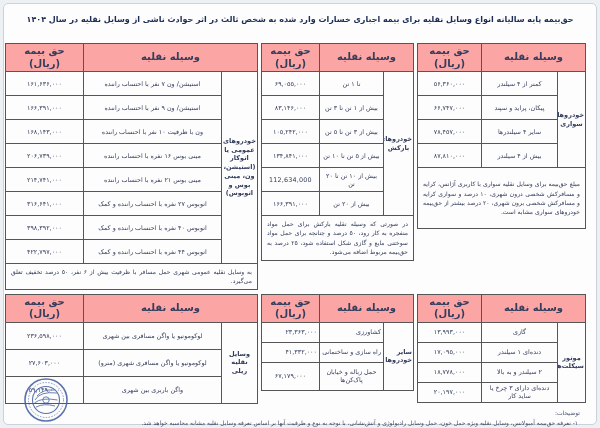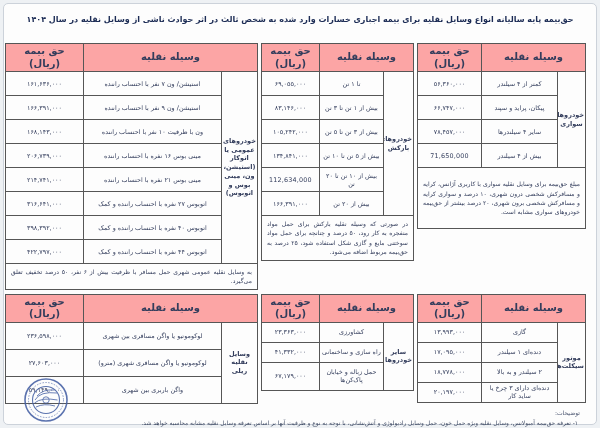--- a/index.html
+++ b/index.html
@@ -16,21 +16,21 @@
   td, th { border:1px solid #565656; text-align:center; vertical-align:middle;
            font-size:6.4px; line-height:1.25; padding:1px 2px; overflow:hidden; }
   th { background:#fca5a5; font-weight:bold; font-size:10px; height:15px; }
   td.num { font-size:6.4px; letter-spacing:.2px; }
   td.glabel { font-weight:bold; font-size:6.5px; line-height:1.35; padding:1px; }
   td.note-cell { font-size:6.1px; text-align:justify; text-align-last:right;
                  line-height:1.55; padding:3px 5px; vertical-align:middle; }
   .t-top { height:186px; }  .t-top tr.r td { height:24px; }
   .t-bot { height:97px; }
   .t-rail tr.r td { height:27px;text-align:center; }
-  .t-other tr.r td { height:20px; }
+  .t-other tr.r td { height:20px;text-align:right; }
   .t-moto tr.r td { height:20px;text-align:center; }
   .w-sedan { width:168px; } .w-truck { width:152px; } .w-pub { width:252px; }
   .notes { margin-top:5px; padding-right:2px; }
   .notes-heading { font-size:6px; color:#4a5570; margin:1px 4px 2px 0; }
   .note-item { font-size:5.9px; line-height:1.55; color:#3a4660; text-align:justify;
                text-align-last:right; padding:1px 6px 1px 60px; }
   .stamp { position:absolute; left:16px; bottom:1px; width:52px; height:46px; opacity:.88; }
 </style>
 </head>
 <body>
@@ -63,21 +63,21 @@
         <tr class="r">
           <td>پیکان، پراید و سپند</td>
           <td class="num">۶۶,۷۴۷,۰۰۰</td>
         </tr>
         <tr class="r">
           <td>سایر ۴ سیلندرها</td>
           <td class="num">۷۸,۴۵۷,۰۰۰</td>
         </tr>
         <tr class="r">
           <td>بیش از ۴ سیلندر</td>
-          <td class="num">71,650,000</td>
+          <td class="num">۸۷,۸۱۰,۰۰۰</td>
         </tr>
         <tr>
           <td colspan="3" class="note-cell">مبلغ حق‌بیمه برای وسایل نقلیه سواری با کاربری آژانس، کرایه و مسافرکش شخصی درون شهری، ۱۰ درصد و سواری کرایه و مسافرکش شخصی برون شهری، ۲۰ درصد بیشتر از حق‌بیمه خودروهای سواری مشابه است.</td>
         </tr>
       </tbody>
         </table>
 
       <table class="t-top w-truck" style="width:152px">
         <colgroup>
             <col style="width:30px">

